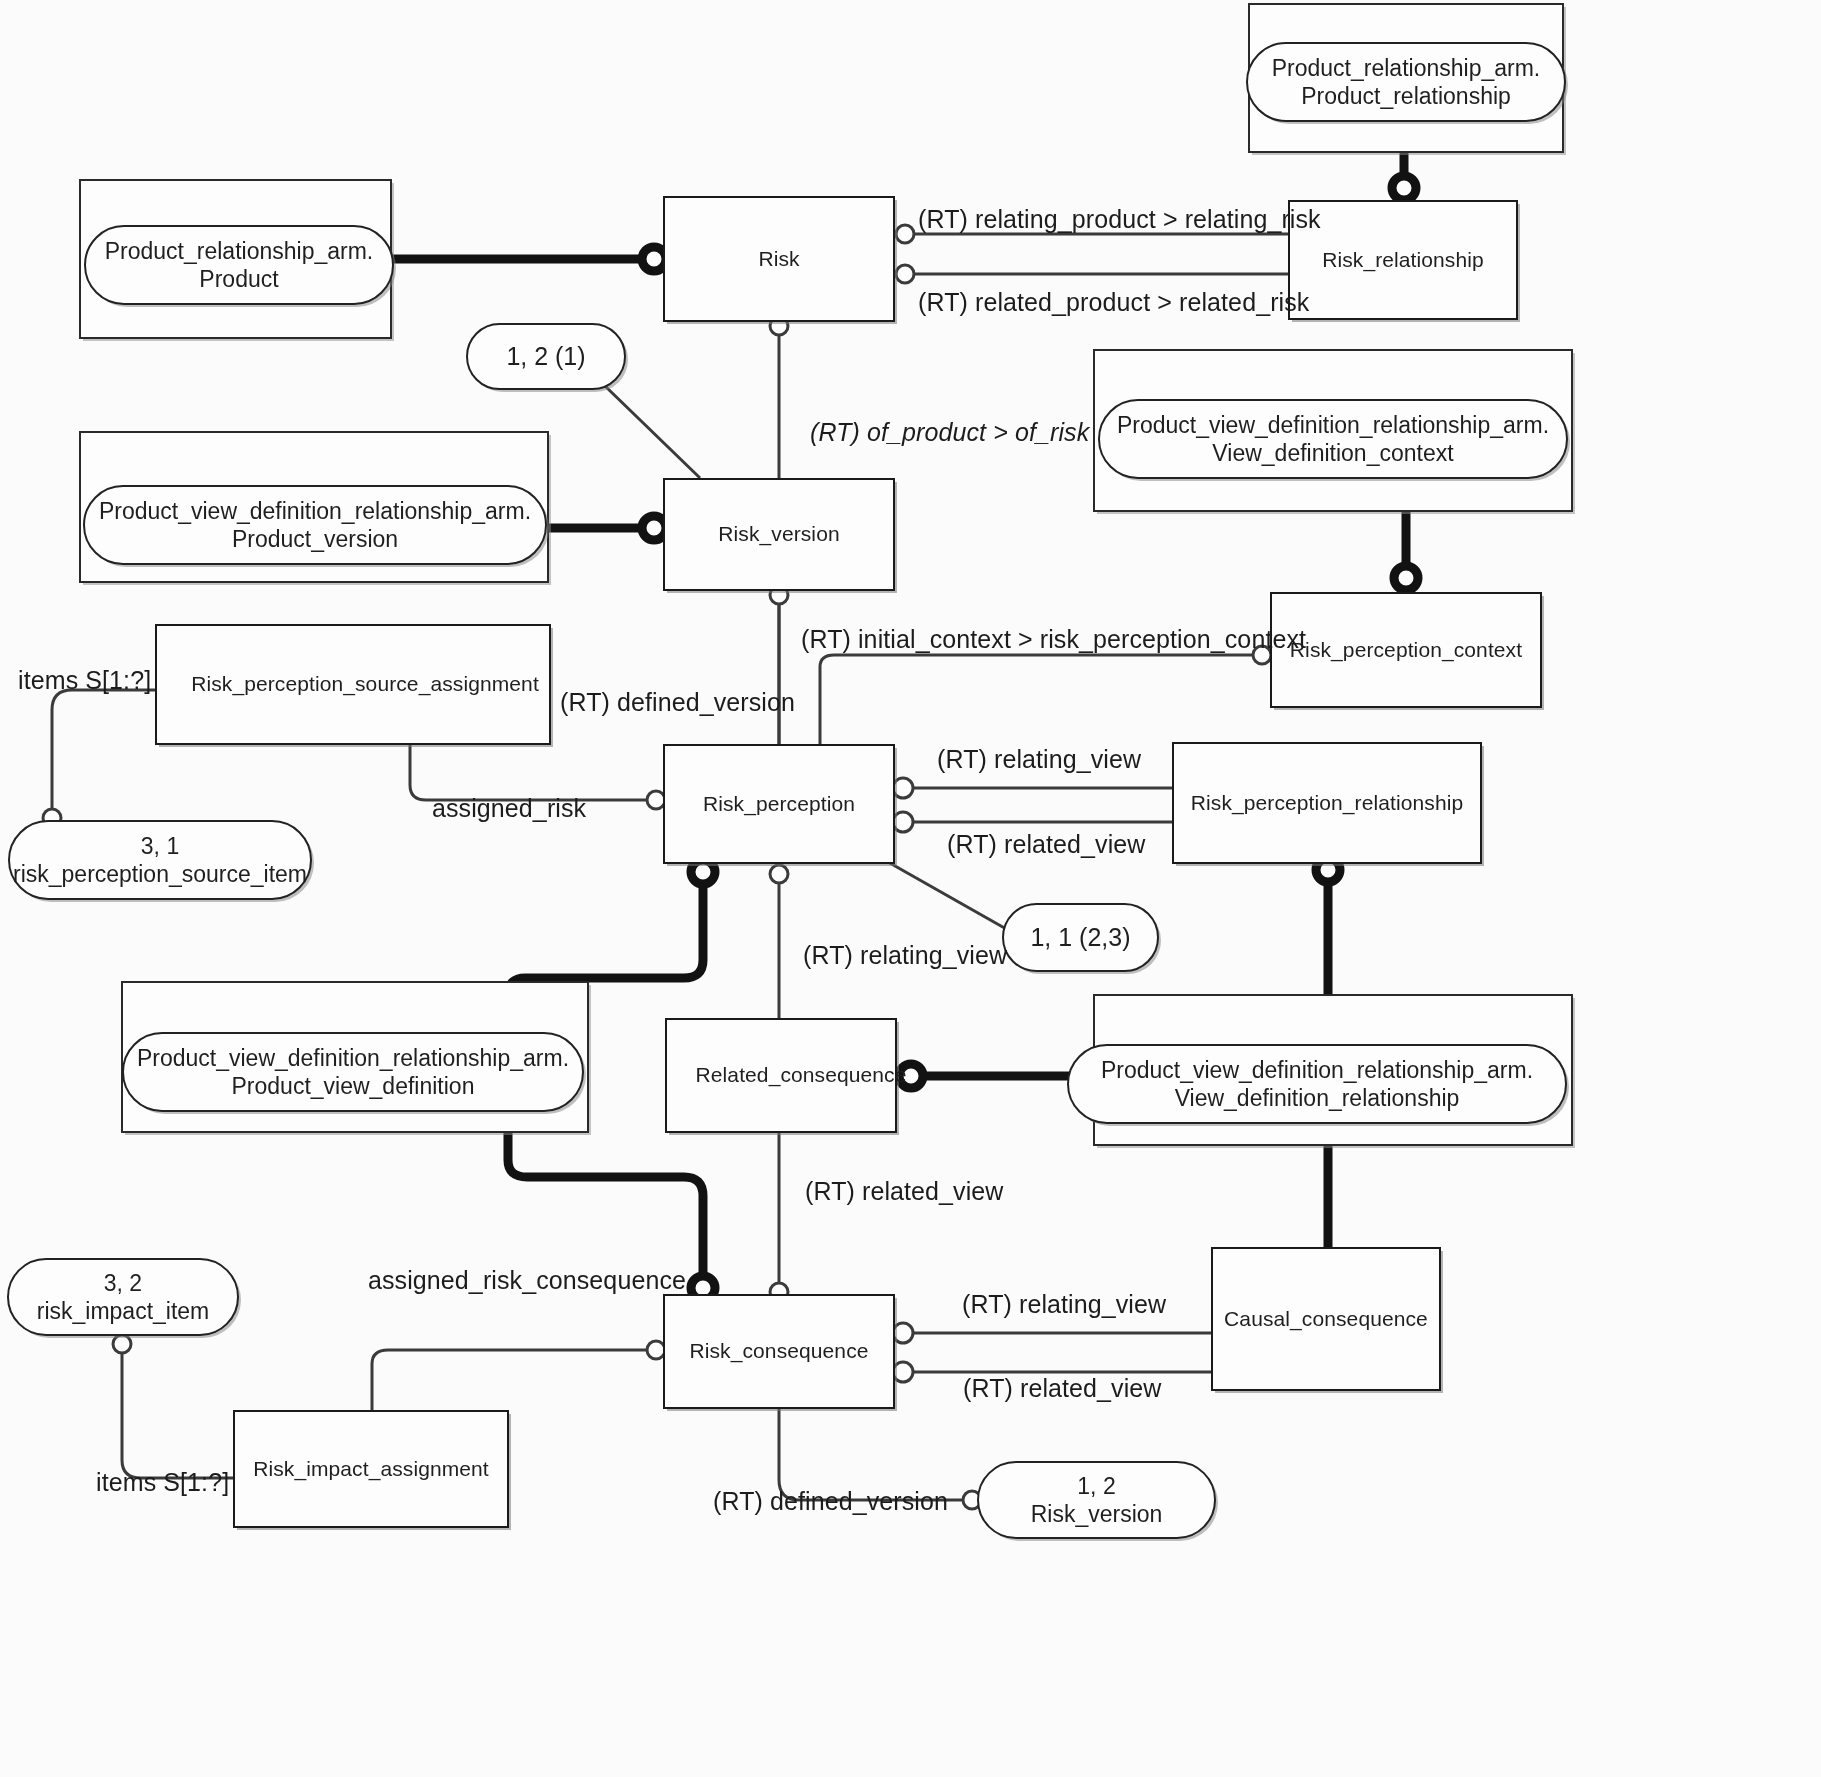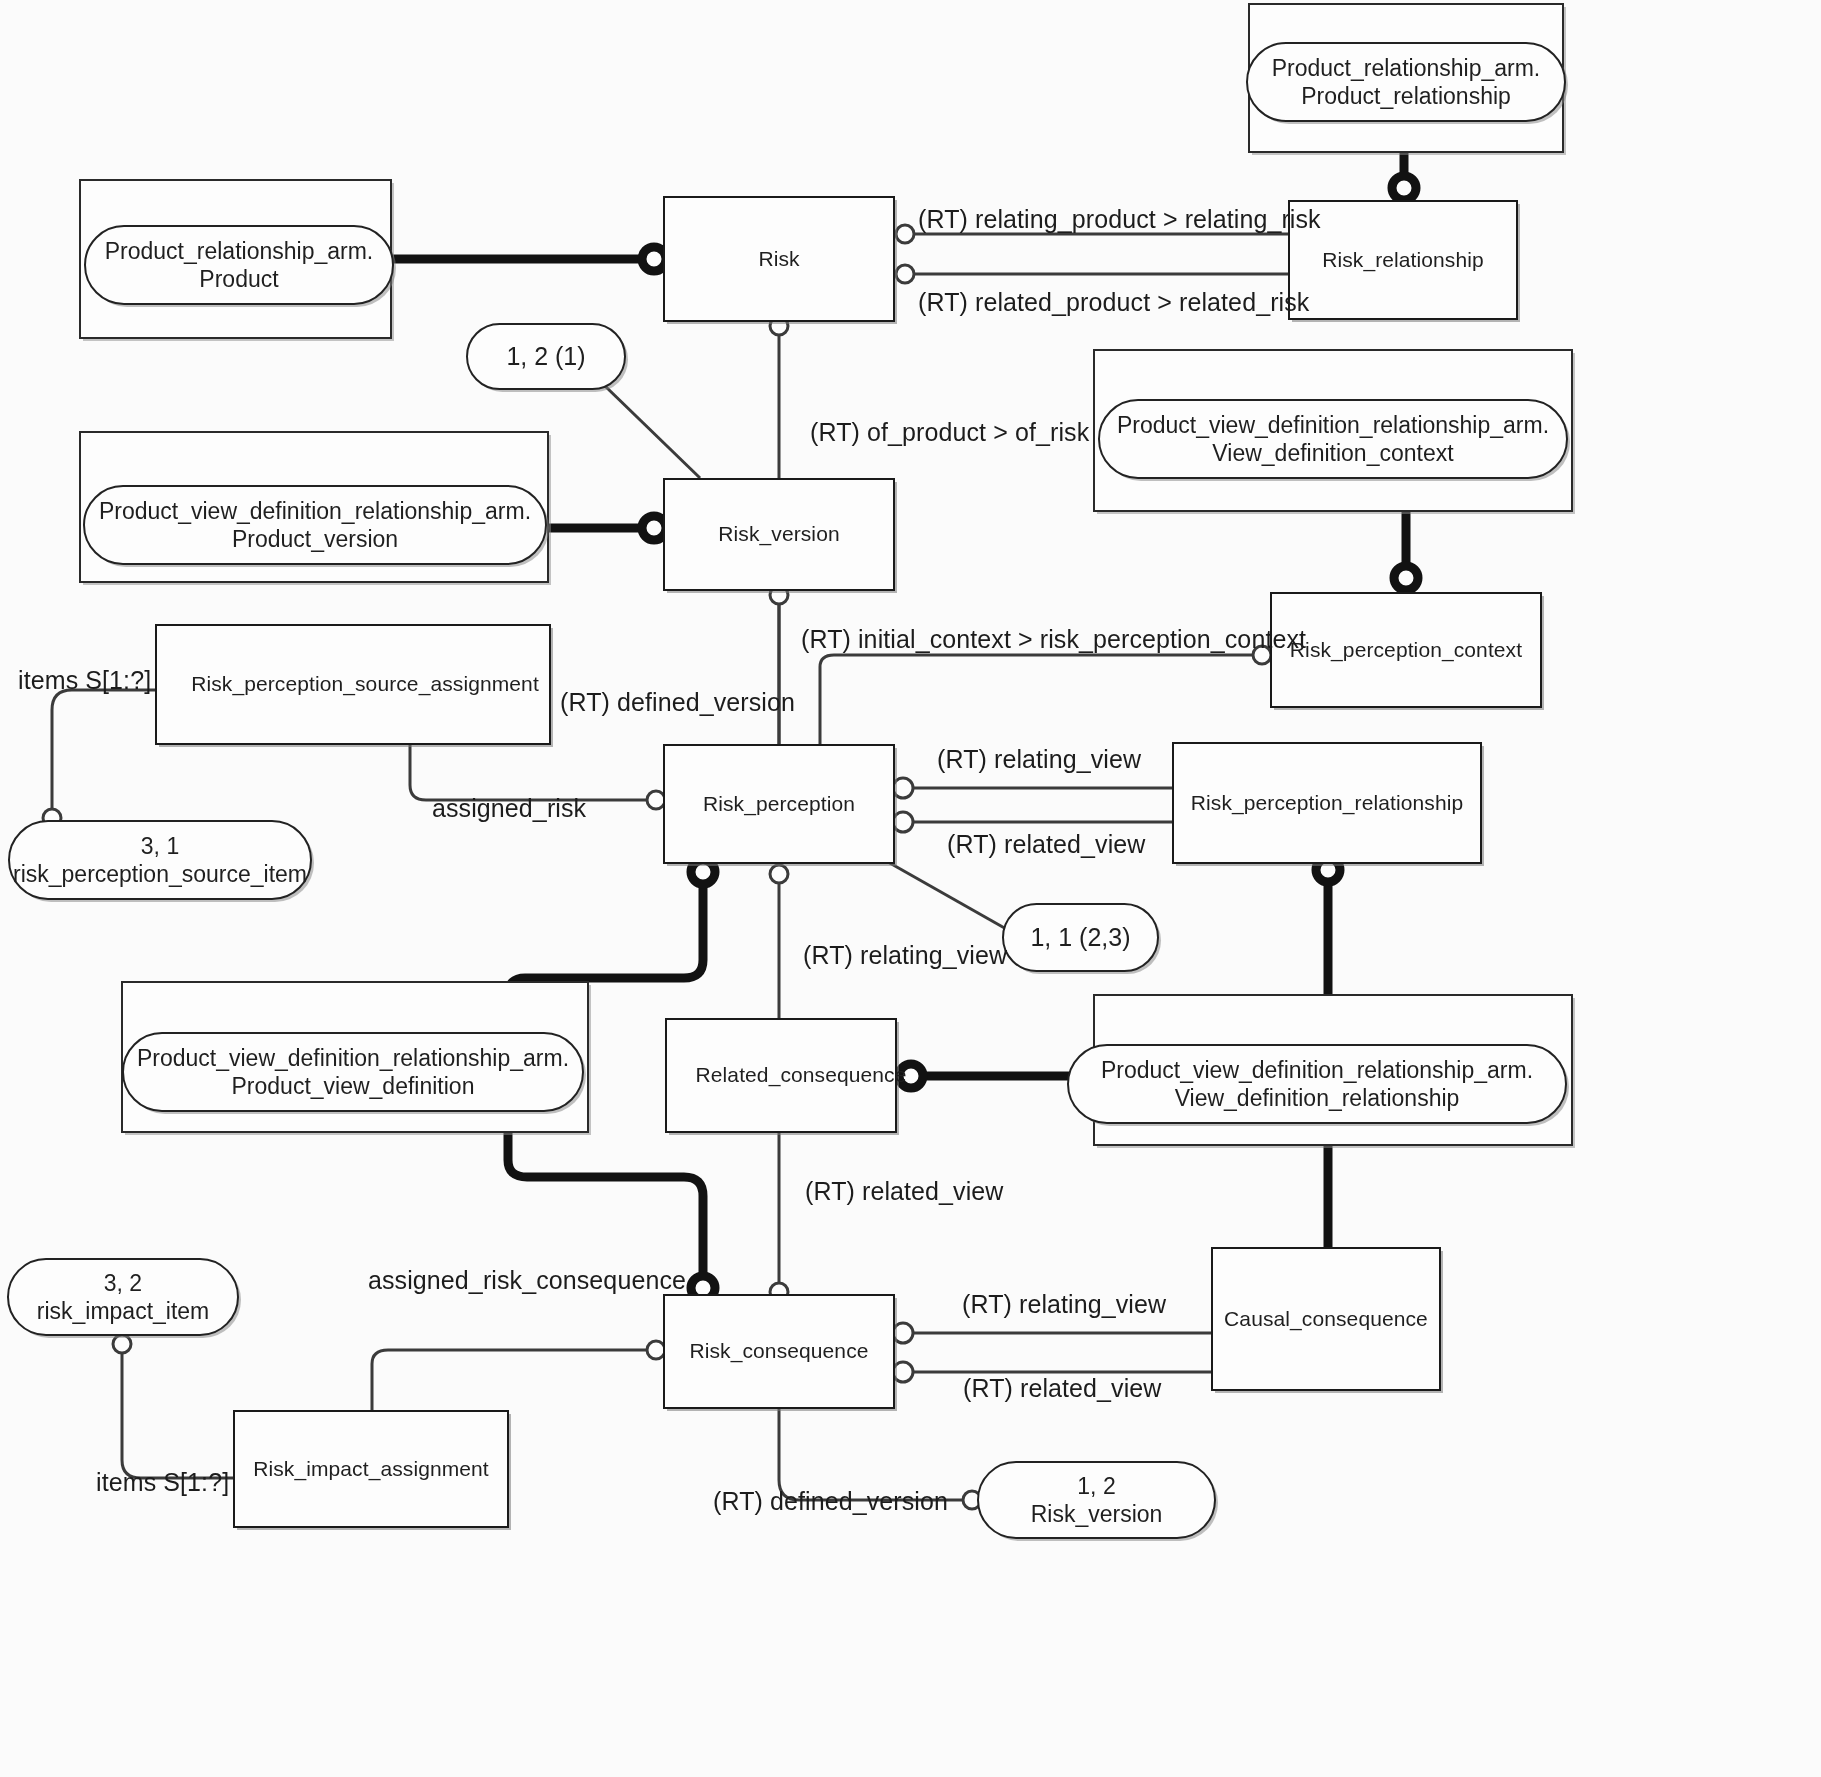--- a/index.html
+++ b/index.html
@@ -269,21 +269,21 @@
     <span>
       <span class="two-line">1, 2</span>
       <span class="two-line">Risk_version</span>
     </span>
   </div>
 
   <div class="lbl" style="left:918px; top:205px;">(RT) relating_product &gt; relating_risk</div>
 
   <div class="lbl" style="left:918px; top:288px;">(RT) related_product &gt; related_risk</div>
 
-  <div class="lbl" style="left:810px; top:418px;">(RT) of_product &gt; of_risk</div>
+  <div class="lbl" style="left:810px; top:418px;font-style:italic;">(RT) of_product &gt; of_risk</div>
 
   <div class="lbl" style="left:18px; top:666px;">items S[1:?]</div>
 
   <div class="lbl" style="left:801px; top:625px;">(RT) initial_context &gt; risk_perception_context</div>
 
   <div class="lbl" style="left:560px; top:688px;">(RT) defined_version</div>
 
   <div class="lbl" style="left:432px; top:794px;">assigned_risk</div>
 
   <div class="lbl" style="left:937px; top:745px;">(RT) relating_view</div>

